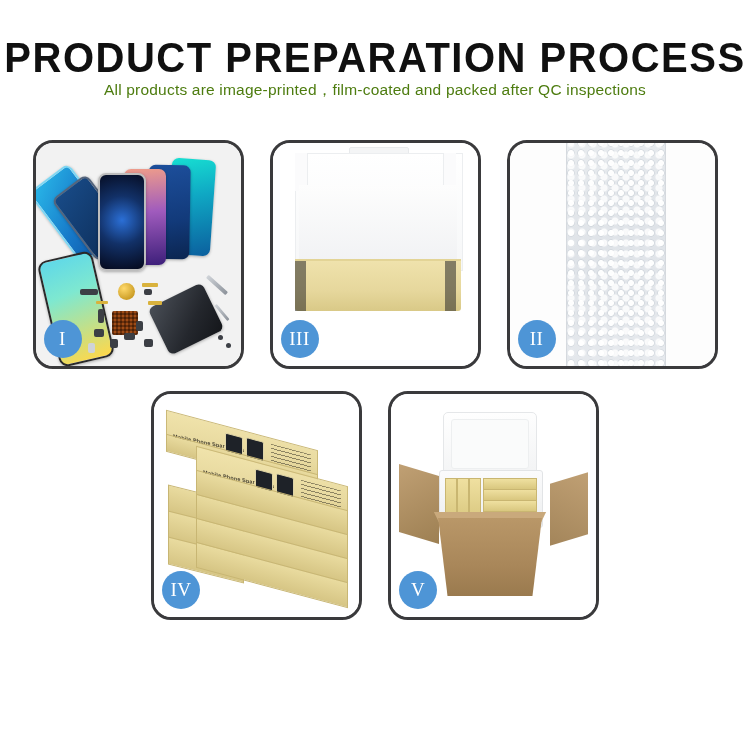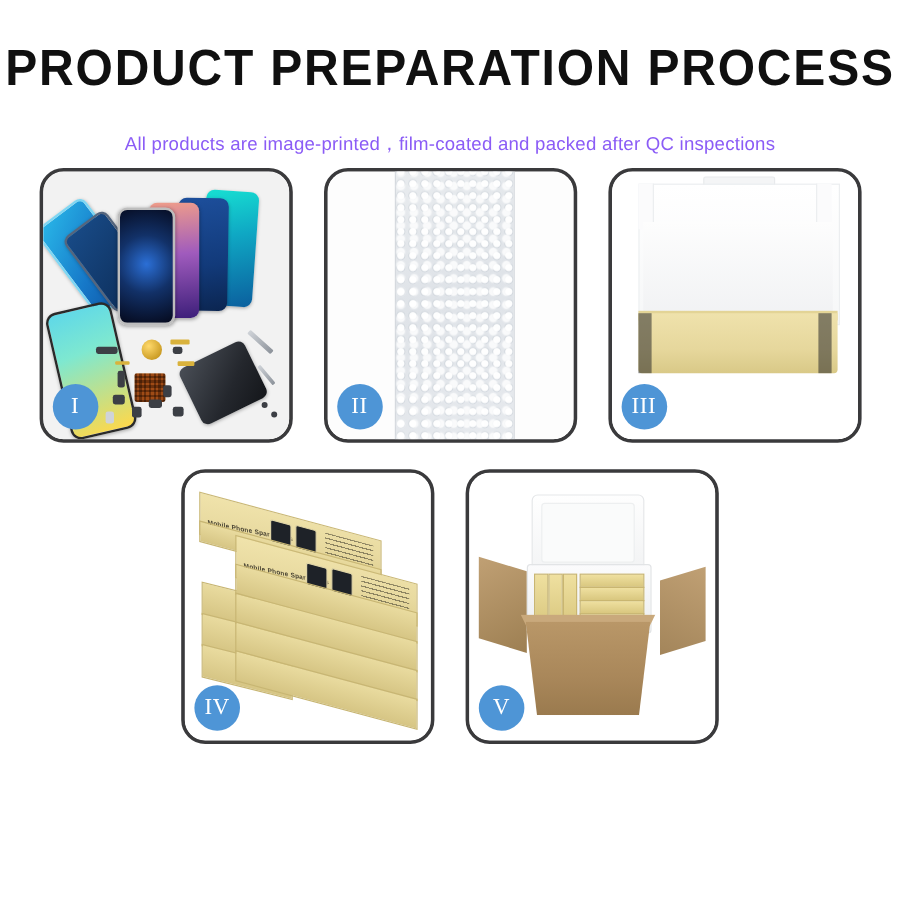--- a/index.html
+++ b/index.html
@@ -27,22 +27,22 @@
     letter-spacing: 1.5px;
     color: #101010;
     line-height: 1.05;
     margin: 0;
     transform: scaleY(1.06);
   }
   .page-subtitle {
     font-family: "Liberation Sans", sans-serif;
     font-size: 15.5px;
     font-weight: 400;
-    color: #8b5cf6;
-    margin: 32px 0 0 0;
+    color: #4d7c0f;
+    margin: 2px 0 0 0;
     letter-spacing: 0.2px;
   }
 
   
   .grid {
     position: absolute;
     top: 140px;
     left: 0;
     width: 750px;
     display: flex;
@@ -404,49 +404,49 @@
       <div class="tool" style="left:168px;top:140px;width:26px;height:4px;transform:rotate(42deg);"></div>
       <div class="tool" style="left:176px;top:168px;width:20px;height:3px;transform:rotate(50deg);"></div>
       <div class="chip" style="left:182px;top:192px;width:5px;height:5px;border-radius:50%;"></div>
       <div class="chip" style="left:190px;top:200px;width:5px;height:5px;border-radius:50%;"></div>
     </div>
     <div class="badge">I</div>
   </div>
 
   <div class="panel">
     <div class="panel-inner">
-      <div class="p2-bg"></div>
-      <div class="screen-part"></div>
-      <div class="flex-tail" style="left:96px;top:96px;width:9px;height:86px;"></div>
-      <div class="flex-tail" style="left:88px;top:176px;width:40px;height:26px;border-radius:3px;"></div>
-      <div class="gold-tab" style="left:84px;top:16px;width:10px;height:7px;"></div>
-      <div class="gold-tab" style="left:86px;top:90px;width:9px;height:8px;"></div>
-      <div class="gold-tab" style="left:78px;top:192px;width:9px;height:18px;transform:rotate(12deg);"></div>
-      <div class="gold-tab" style="left:128px;top:190px;width:9px;height:18px;transform:rotate(-10deg);"></div>
-      <div class="bubble-bag"></div>
-      <div class="bubble-overlay"></div>
-    </div>
-    <div class="badge">II</div>
-  </div>
-
-  <div class="panel">
-    <div class="panel-inner">
       <div class="p3-bg"></div>
       <div class="box3-lid-tab"></div>
       <div class="box3-lid"></div>
       <div class="box3-lid-flapL"></div>
       <div class="box3-lid-flapR"></div>
       <div class="box3-foam"></div>
       <div class="box3-wrap"></div>
       <div class="box3-base-top"></div>
       <div class="box3-base"></div>
       <div class="box3-edgeL"></div>
       <div class="box3-edgeR"></div>
     </div>
     <div class="badge">III</div>
+  </div>
+
+  <div class="panel">
+    <div class="panel-inner">
+      <div class="p2-bg"></div>
+      <div class="screen-part"></div>
+      <div class="flex-tail" style="left:96px;top:96px;width:9px;height:86px;"></div>
+      <div class="flex-tail" style="left:88px;top:176px;width:40px;height:26px;border-radius:3px;"></div>
+      <div class="gold-tab" style="left:84px;top:16px;width:10px;height:7px;"></div>
+      <div class="gold-tab" style="left:86px;top:90px;width:9px;height:8px;"></div>
+      <div class="gold-tab" style="left:78px;top:192px;width:9px;height:18px;transform:rotate(12deg);"></div>
+      <div class="gold-tab" style="left:128px;top:190px;width:9px;height:18px;transform:rotate(-10deg);"></div>
+      <div class="bubble-bag"></div>
+      <div class="bubble-overlay"></div>
+    </div>
+    <div class="badge">II</div>
   </div>
 
   <div class="panel">
     <div class="panel-inner">
       <div class="p4-bg"></div>
 
       <div class="stack-side" style="left:14px;top:100px;width:74px;height:26px;transform:skewY(14deg);"></div>
       <div class="stack-side" style="left:14px;top:126px;width:74px;height:26px;transform:skewY(14deg);"></div>
       <div class="stack-side" style="left:14px;top:152px;width:74px;height:26px;transform:skewY(14deg);"></div>
 

